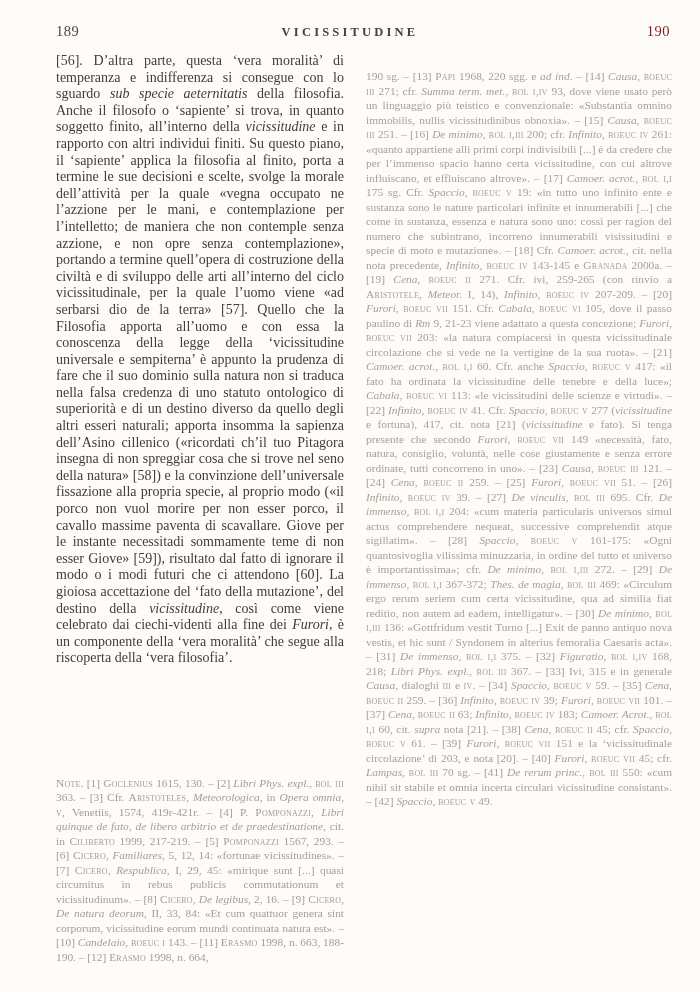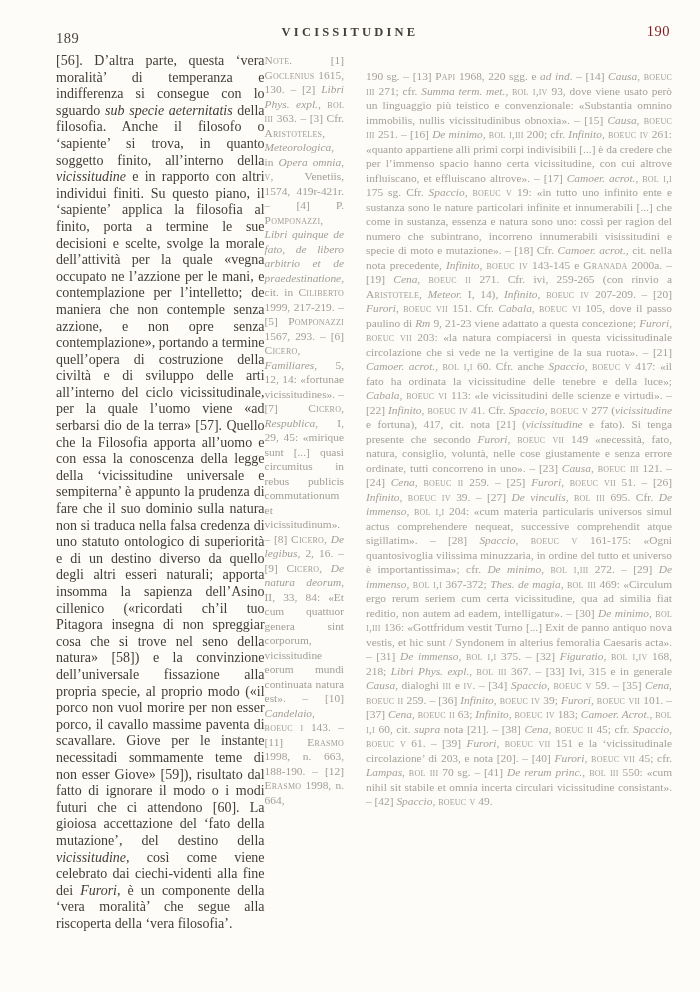--- a/index.html
+++ b/index.html
@@ -7,37 +7,37 @@
     width:700px;height:992px;
     font-family:"Liberation Serif", serif;
     background:#fdfcf9;
   }
   .page{
     position:relative;width:700px;height:992px;overflow:hidden;
     background:#fdfcf9;
   }
   .running-head{position:absolute;top:22px;left:0;right:0;height:20px;}
   .pn-left{
-    position:absolute;left:56px;top:8px;
+    position:absolute;left:56px;top:1px;
     font-size:14.5px;color:#4a443c;letter-spacing:0.5px;
   }
   .head-title{
     position:absolute;left:60px;right:60px;top:3px;text-align:center;
     font-size:12.5px;letter-spacing:3.2px;color:#45403a;font-weight:bold;
   }
   .pn-right{
     position:absolute;right:30px;top:1px;
     font-size:14.5px;color:#7f1d1d;letter-spacing:0.5px;
   }
   .columns{
     position:absolute;top:53px;left:56px;right:28px;bottom:28px;
     display:flex;gap:22px;overflow:hidden;
   }
   .col-left{
-    width:288px;flex:0 0 288px;display:flex;flex-direction:row;
+    width:288px;flex:0 0 288px;display:flex;flex-direction:column;
     justify-content:space-between;
   }
   .col-right{flex:1;min-width:0;}
   p{margin:0;}
   .body-text{
     font-size:14px;line-height:16.6px;text-align:justify;
     color:#423c34;
   }
   .notes{
     font-size:11.4px;line-height:14.5px;text-align:justify;

